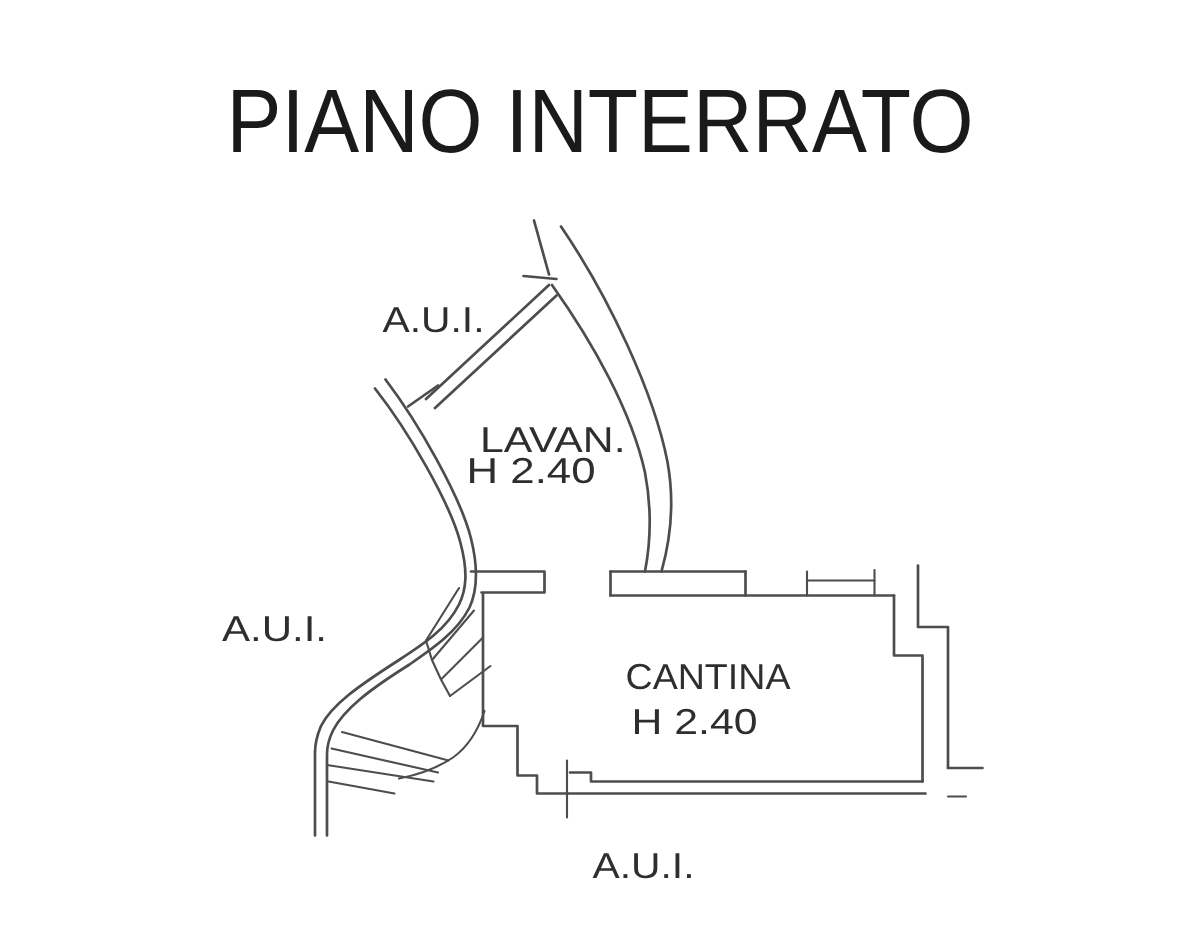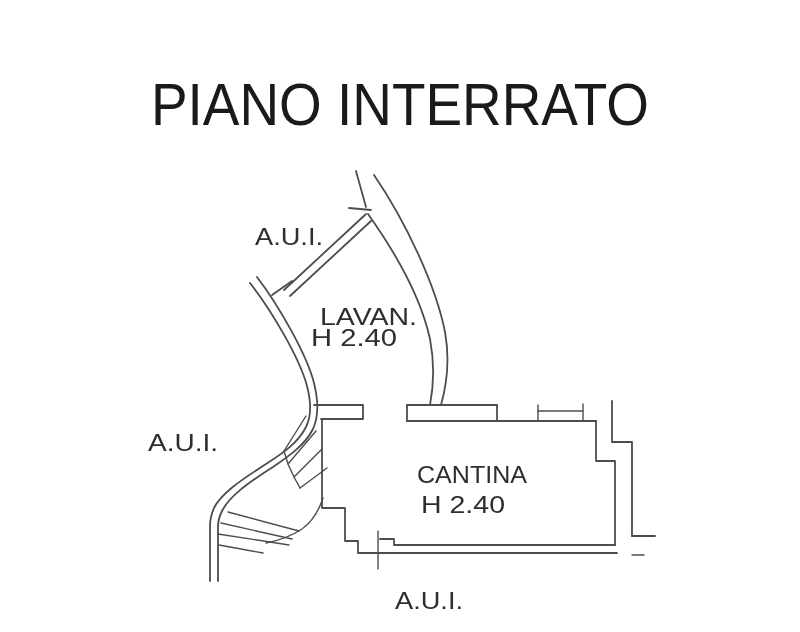--- a/index.html
+++ b/index.html
@@ -7,21 +7,21 @@
     --wall_line:#4d4d4d;
     --label_text:#2e2e2e;
     --title_text:#1a1a1a;
   }
   html,body{margin:0;padding:0;}
   body{
     width:800px;height:632px;overflow:hidden;
     background:var(--background);
     font-family:"Liberation Sans", sans-serif;
   }
-  .canvas{position:relative;width:800px;height:448px;background:var(--background);margin-top:24px;}
+  .canvas{position:relative;width:800px;height:448px;background:var(--background);}
   svg{display:block;}
   .wall{
     fill:none;stroke:var(--wall_line);stroke-width:1.8;
     stroke-linecap:round;stroke-linejoin:round;
   }
   .wall.thin{stroke-width:1.4;}
   .tread{fill:none;stroke:var(--wall_line);stroke-width:1.4;stroke-linecap:round;}
   .plan-label{
     fill:var(--label_text);
     font-family:"Liberation Sans", sans-serif;

